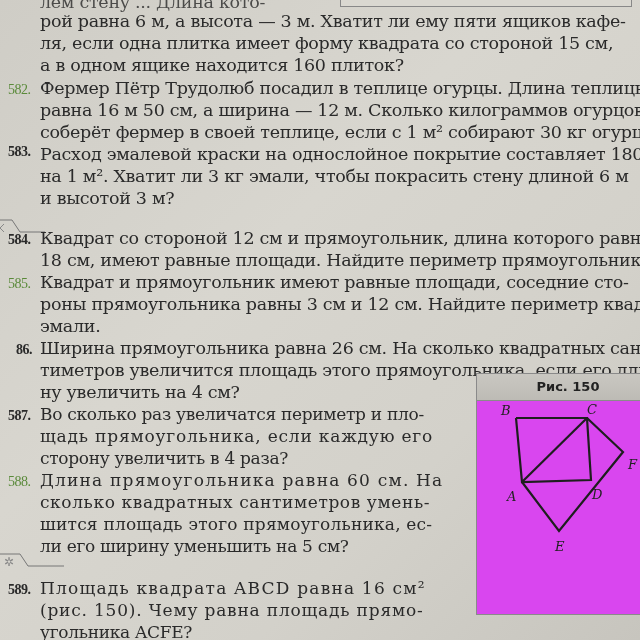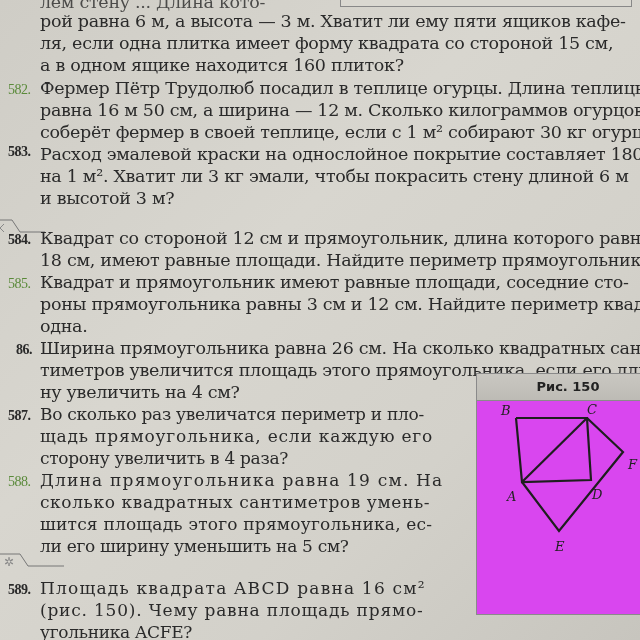--- a/index.html
+++ b/index.html
@@ -66,34 +66,34 @@
     <path d="M4,10 L0,14 L4,18" fill="none" stroke="#888" stroke-width="1"></path>
   </svg>
 
   <div class="num" style="top:232px">584.</div>
   <div class="line" style="top:228px">Квадрат со стороной 12 см и прямоугольник, длина которого равна</div>
   <div class="line" style="top:250px">18 см, имеют равные площади. Найдите периметр прямоугольника.</div>
 
   <div class="num green" style="top:276px">585.</div>
   <div class="line" style="top:272px">Квадрат и прямоугольник имеют равные площади, соседние сто-</div>
   <div class="line" style="top:294px">роны прямоугольника равны 3 см и 12 см. Найдите периметр квад-</div>
-  <div class="line" style="top:316px">одна.</div>
+  <div class="line" style="top:316px">эмали.</div>
 
   <div class="num" style="top:342px; left:16px">86.</div>
   <div class="line" style="top:338px">Ширина прямоугольника равна 26 см. На сколько квадратных сан-</div>
   <div class="line" style="top:360px">тиметров увеличится площадь этого прямоугольника, если его дли-</div>
   <div class="line" style="top:382px">ну увеличить на 4 см?</div>
 
   <div class="num" style="top:408px">587.</div>
   <div class="line" style="top:404px; font-size:17px">Во сколько раз увеличатся периметр и пло-</div>
   <div class="line" style="top:426px; font-size:17px; letter-spacing:0.8px">щадь прямоугольника, если каждую его</div>
   <div class="line" style="top:448px; font-size:17px">сторону увеличить в 4 раза?</div>
 
   <div class="num green" style="top:474px">588.</div>
-  <div class="line" style="top:470px; font-size:17px; letter-spacing:1.2px">Длина прямоугольника равна 19 см. На</div>
+  <div class="line" style="top:470px; font-size:17px; letter-spacing:1.2px">Длина прямоугольника равна 60 см. На</div>
   <div class="line" style="top:514px; font-size:17px; letter-spacing:0.2px">шится площадь этого прямоугольника, ес-</div>
   <div class="line" style="top:492px; font-size:17px; letter-spacing:0.6px">сколько квадратных сантиметров умень-</div>
   <div class="line" style="top:536px; font-size:17px">ли его ширину уменьшить на 5 см?</div>
 
   <svg class="marker" style="top:552px" width="120" height="30">
     <polyline points="0,2 20,2 28,14 64,14" fill="none" stroke="#777" stroke-width="1"></polyline>
     <text x="4" y="14" font-size="12" fill="#888">✲</text>
   </svg>
 
   <div class="num" style="top:582px">589.</div>

